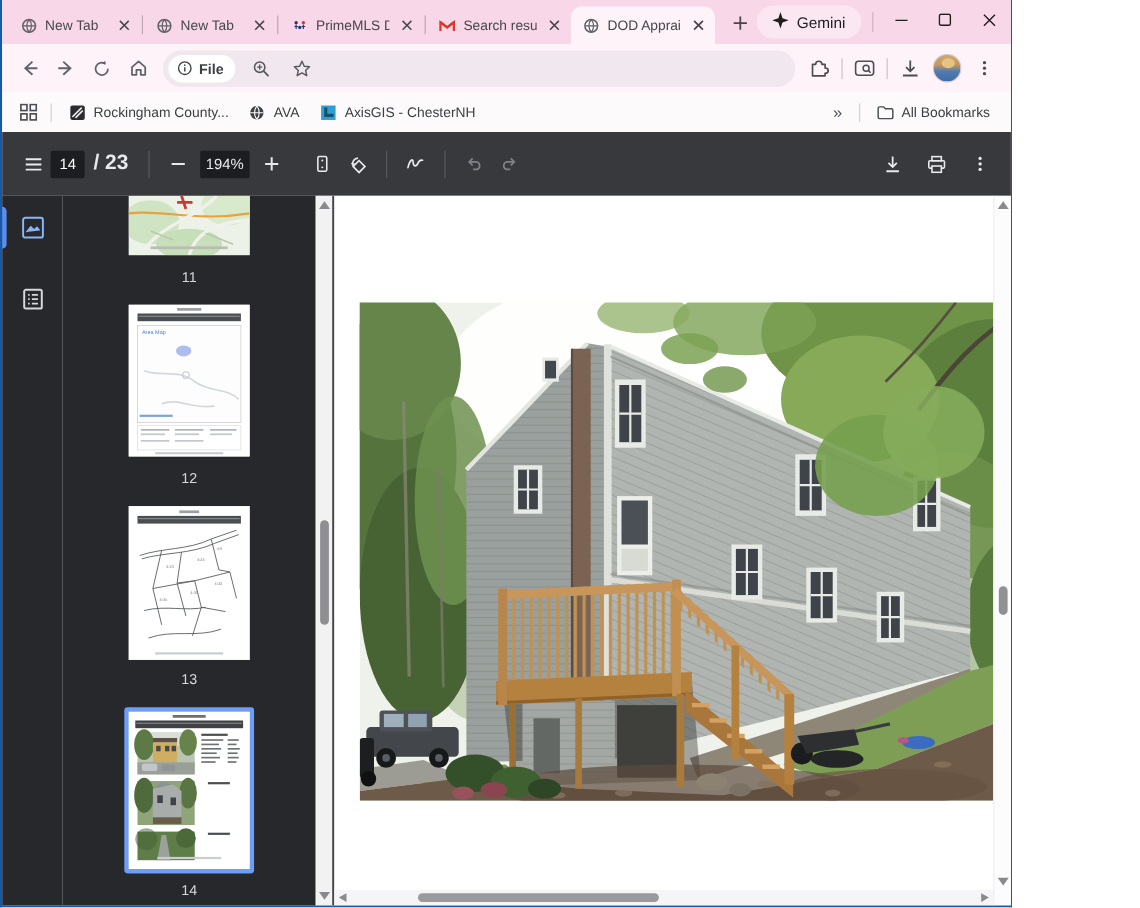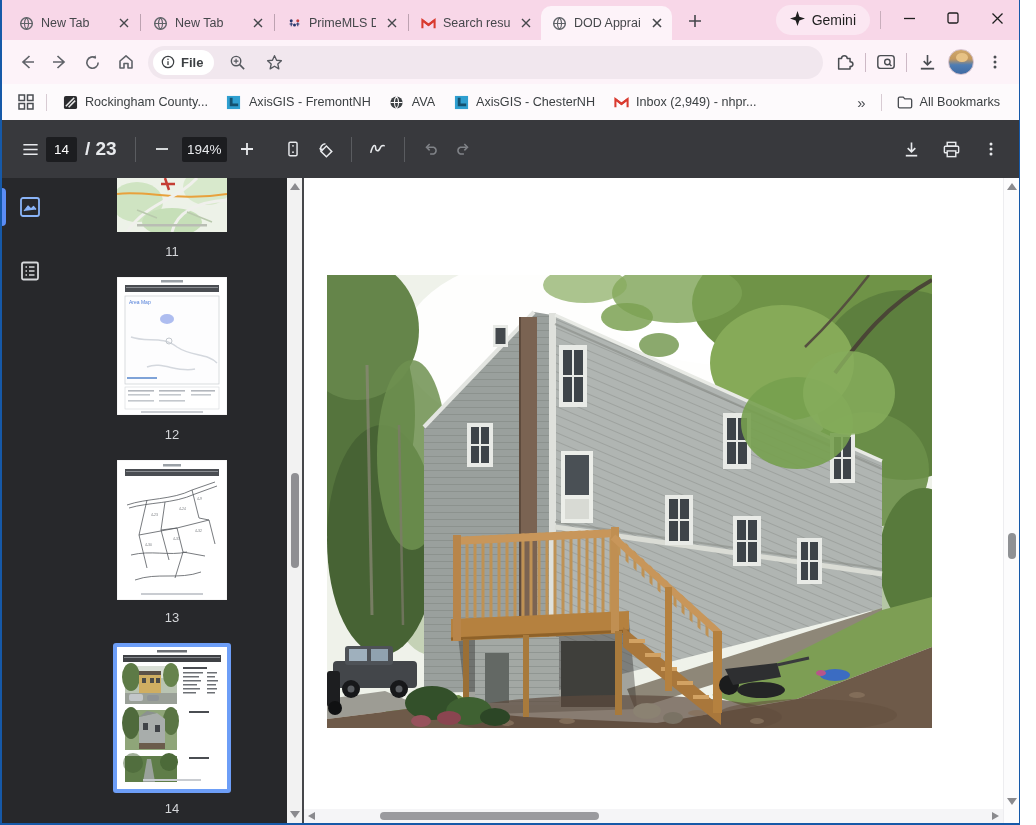--- a/index.html
+++ b/index.html
@@ -3,21 +3,21 @@
 <meta charset="utf-8">
 <style>
   * { box-sizing: border-box; }
   html,body { margin:0; padding:0; }
   body {
     width:1036px; height:825px; overflow:hidden;
     font-family:"Liberation Sans", sans-serif;
     background:#fff;
   }
   .window {
-    width:1020px; height:825px; display:flex; flex-direction:column;
+    width:920px; height:825px; display:flex; flex-direction:column;
     border-left:2px solid #1659a8; border-right:1px solid #1659a8; border-bottom:2px solid #1659a8;
     background:#fff;
   }
   
   .tabstrip { height:40px; background:#f8d7e8; display:flex; align-items:flex-end; padding-left:6px; flex:none; }
   .tab { width:131px; height:34px; display:flex; align-items:center; gap:7px; padding:0 7px 0 10px;
          border-radius:10px 10px 0 0; font-size:12.5px; color:#45474b; cursor:default; }
   .tab.active { background:#fdf3f9; }
   .tab .tab-title { flex:1; white-space:nowrap; overflow:hidden; }
   .tab-close { width:17px; height:17px; border-radius:50%; display:flex; align-items:center; justify-content:center; flex:none; }
@@ -287,52 +287,34 @@
         <svg width="15" height="15" viewBox="0 0 16 16">
             <rect x="1" y="1" width="14" height="14" rx="2" fill="#2b2b2e"></rect>
             <path d="M3 12 L12 3 M6 13 L13 6" stroke="#e8e8e8" stroke-width="1.6"></path>
           </svg>
       </span>
       <span>Rockingham County...</span>
     </div>
     <div class="bm-item">
       <span class="fav">
         <svg width="15" height="15" viewBox="0 0 16 16">
+            <circle cx="8" cy="8" r="6.5" fill="#3c4043"></circle>
+            <path d="M1.5 8 H14.5 M8 1.5 C5 4.5 5 11.5 8 14.5 M8 1.5 C11 4.5 11 11.5 8 14.5" fill="none" stroke="#fdfafc" stroke-width="1.1"></path>
+          </svg>
+      </span>
+      <span>AVA</span>
+    </div>
+    <div class="bm-item">
+      <span class="fav">
+        <svg width="15" height="15" viewBox="0 0 16 16">
             <rect x="1" y="1" width="14" height="14" fill="#2f9fd0"></rect>
             <path d="M4 3 V12 H13 V9 H7 V3 Z" fill="#14516f"></path>
           </svg>
       </span>
-      <span>AxisGIS - FremontNH</span>
-    </div>
-    <div class="bm-item">
-      <span class="fav">
-        <svg width="15" height="15" viewBox="0 0 16 16">
-            <circle cx="8" cy="8" r="6.5" fill="#3c4043"></circle>
-            <path d="M1.5 8 H14.5 M8 1.5 C5 4.5 5 11.5 8 14.5 M8 1.5 C11 4.5 11 11.5 8 14.5" fill="none" stroke="#fdfafc" stroke-width="1.1"></path>
-          </svg>
-      </span>
-      <span>AVA</span>
-    </div>
-    <div class="bm-item">
-      <span class="fav">
-        <svg width="15" height="15" viewBox="0 0 16 16">
-            <rect x="1" y="1" width="14" height="14" fill="#2f9fd0"></rect>
-            <path d="M4 3 V12 H13 V9 H7 V3 Z" fill="#14516f"></path>
-          </svg>
-      </span>
       <span>AxisGIS - ChesterNH</span>
-    </div>
-    <div class="bm-item">
-      <span class="fav">
-        <svg width="15" height="15" viewBox="0 0 16 16">
-            <path d="M1.5 13 V4.5 L8 9.5 L14.5 4.5 V13" fill="none" stroke="#d93b30" stroke-width="2.2"></path>
-            <path d="M1.5 4.5 L8 9.5 L14.5 4.5" fill="none" stroke="#d93b30" stroke-width="2.2"></path>
-          </svg>
-      </span>
-      <span>Inbox (2,949) - nhpr...</span>
     </div>
     <div class="bm-spacer"></div>
     <div class="bm-item" style="font-size:15px;color:#4a4d52;">»</div>
     <span class="bm-sep"></span>
     <div class="bm-item">
       <span class="fav">
         <svg width="17" height="15" viewBox="0 0 18 16">
             <path d="M1.5 3.5 C1.5 2.7 2.2 2 3 2 H7 L8.8 4 H15 C15.8 4 16.5 4.7 16.5 5.5 V12.5 C16.5 13.3 15.8 14 15 14 H3 C2.2 14 1.5 13.3 1.5 12.5 Z" fill="none" stroke="#4a4d52" stroke-width="1.5"></path>
           </svg>
       </span>

